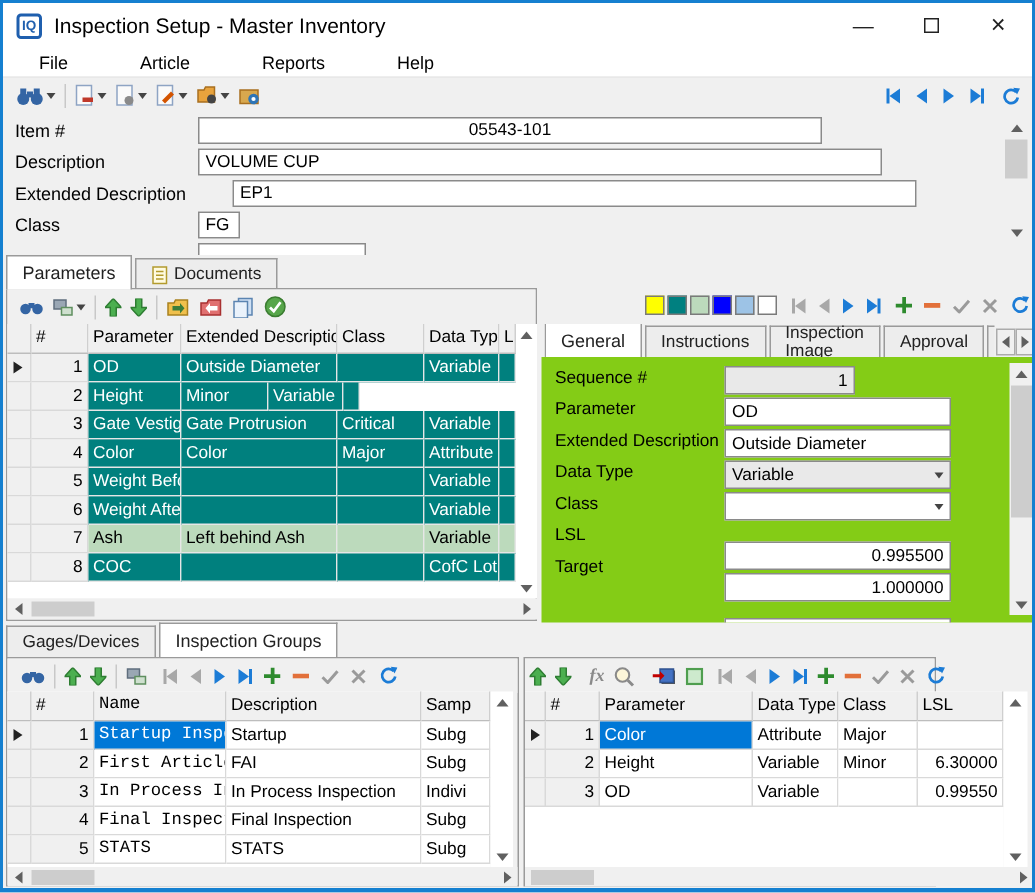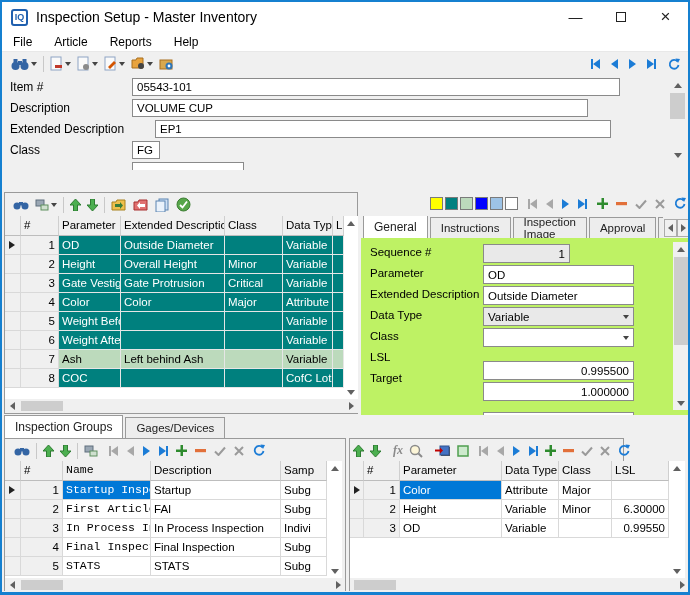--- a/index.html
+++ b/index.html
@@ -11,21 +11,21 @@
   }
   
   .titlebar { position:absolute; left:0; top:0; width:100%; height:30px; background:#fff; display:flex; align-items:center; }
   .app-logo { width:17px; height:17px; margin-left:9px; border:2px solid #1f5fae; border-radius:3px; color:#1f5fae; font-weight:bold; font-size:9px; display:flex; align-items:center; justify-content:center; background:#fff; }
   .title-text { margin-left:8px; font-size:14px; }
   .win-controls { position:absolute; right:0; top:0; height:30px; display:flex; }
   .win-btn { width:45px; height:30px; display:flex; align-items:center; justify-content:center; font-size:14px; color:#222; }
   .max-glyph { width:10px; height:10px; border:1.2px solid #222; display:inline-block; }
   
   .menubar { position:absolute; left:0; top:30px; width:100%; height:19px; background:#fff; display:flex; align-items:center; }
-  .menu-item { padding:0 11px; font-size:12px; }
+  .menu-item { padding:0 24px; font-size:12px; }
   
   .toolbar { position:absolute; left:0; top:49px; width:100%; height:24px; background:#f0f0f0; display:flex; align-items:center; border-top:1px solid #e8e8e8; }
   .tbtn { height:20px; display:flex; align-items:center; gap:2px; padding:0 3px; }
   .sep { width:1px; height:16px; background:#c8c8c8; margin:0 3px; }
   .tr { width:0; height:0; display:inline-block; }
   .tr.r  { border:5px solid transparent; border-left:7px solid var(--c,#1c7cd6); border-right:0; }
   .tr.l  { border:5px solid transparent; border-right:7px solid var(--c,#1c7cd6); border-left:0; }
   .tr.d  { border:3px solid transparent; border-top:4px solid var(--c,#444); border-bottom:0; }
   .bar   { width:2px; height:10px; background:var(--c,#1c7cd6); display:inline-block; }
   .blue { --c:#1c7cd6; } .grayed { --c:#a8a8a8; } .dk { --c:#444; }
@@ -69,21 +69,21 @@
   .row-green .cell:not(.numc):not(.marker) { background:#BCDABC; color:#000; border-color:#e6e6e6; }
   .cell.cell-sel { background:#0078D7 !important; color:#fff !important; }
   .cell.ralign { text-align:right; }
   
   .ga-marker{width:16px;} .ga-num{width:38px;} .ga-param{width:62px;} .ga-ext{width:104px;} .ga-cls{width:58px;} .ga-dtype{width:50px;} .ga-l{width:11px;}
   
   .gb-marker{width:16px;} .gb-num{width:42px;} .gb-name{width:88px;font-family:Liberation Mono, monospace;} .gb-desc{width:130px;} .gb-samp{width:46px;}
   
   .gc-marker{width:14px;} .gc-num{width:36px;} .gc-param{width:102px;} .gc-dtype{width:57px;} .gc-cls{width:53px;} .gc-lsl{width:57px;}
   
-  .dfields { position:absolute; left:0; top:46px; width:100%; height:177px; overflow:hidden; background:#bef264; }
+  .dfields { position:absolute; left:0; top:46px; width:100%; height:177px; overflow:hidden; background:#84cc16; }
   .frow { position:absolute; left:0; width:100%; height:20px; }
   .flabel { position:absolute; left:9px; top:2px; font-size:11.5px; }
   .tbox { position:absolute; left:122px; width:151px; height:19px; border:1px solid #8a8a8a; background:#fff; font-size:11.5px; padding:0 4px; font-family:"Liberation Sans",sans-serif; color:#000; }
   .tbox.ro { background:#e9e9e9; text-align:right; width:87px; }
   .tbox.num { text-align:right;margin-top:12px; }
   .combo { display:flex; align-items:center; justify-content:space-between; }
   .combo.gray { background:#e9e9e9; }
   .combo .cv { overflow:hidden; white-space:nowrap; }
   
   .swatch { width:13px; height:13px; border:1px solid #7a7a7a; display:inline-block; margin-right:2px; }
@@ -184,39 +184,53 @@
         <svg width="13" height="13">
             <path d="M10.5 3.5 A4.4 4.4 0 1 0 11.5 7" fill="none" stroke="#1c7cd6" stroke-width="1.8"></path>
             <polygon points="8.5,0.5 13,1 11,5" fill="#1c7cd6"></polygon>
           </svg>
       </span>
     </div>
   </div>
 
   <div class="hform">
     <span class="hlabel" style="top:4px">Item #</span>
-    <input class="hbox" style="top: 3px; width: 488px;" value="05543-101">
+    <input class="hbox" style="top: 3px; width: 416px; text-align: center;" value="05543-101">
     <span class="hlabel" style="top:25px">Description</span>
     <input class="hbox" style="top: 24px; width: 456px;" value="VOLUME CUP">
     <span class="hlabel" style="top:46px">Extended Description</span>
     <input class="hbox" style="top: 45px; width: 456px; margin-left: 23px;" value="EP1">
     <span class="hlabel" style="top:67px">Class</span>
     <input class="hbox" style="top: 66px; width: 28px;" value="FG">
     <div class="hbox" style="top:87px; width:112px; height:14px;"></div>
     <div class="vscroll" style="left:667px; top:3px; width:17px; height:84px;">
       <span class="arr" style="top:0">
           <span class="sa u"></span>
         </span>
       <span class="arr" style="bottom:0">
           <span class="sa dn"></span>
         </span>
       <span class="thumb" style="top:15px; height:26px;"></span>
     </div>
   </div>
 
+  <div class="tabstrip" style="left:2px; top:168px; height:23px;">
+    <div class="tab active">
+        <span>Parameters</span>
+      </div>
+    <div class="tab">
+      <svg width="11" height="13">
+          <rect x="1" y="1" width="9" height="11" fill="#fffbe0" stroke="#b39b2e"></rect>
+          <line x1="3" y1="4" x2="8" y2="4" stroke="#b39b2e"></line>
+          <line x1="3" y1="6.5" x2="8" y2="6.5" stroke="#b39b2e"></line>
+          <line x1="3" y1="9" x2="8" y2="9" stroke="#b39b2e"></line>
+        </svg>
+      <span>Documents</span>
+    </div>
+  </div>
 
   <div class="panel" style="left:2px; top:190px; width:354px; height:222px;">
     <div class="ptoolbar">
       <span style="width:5px"></span>
       <span class="tbtn">
           <svg width="16" height="13">
             <circle cx="4" cy="8" r="3.5" fill="#3465a4"></circle>
             <circle cx="12" cy="8" r="3.5" fill="#3465a4"></circle>
             <rect x="6" y="4" width="4" height="3.5" fill="#3465a4"></rect>
           </svg>
@@ -285,21 +299,20 @@
             <div class="cell ga-ext">Outside Diameter</div>
             <div class="cell ga-cls"></div>
             <div class="cell ga-dtype">Variable</div>
             <div class="cell ga-l"></div>
           </div>
 
           <div class="grow row-teal">
             <div class="cell marker ga-marker"></div>
             <div class="cell numc ga-num">2</div>
             <div class="cell ga-param">Height</div>
-            <div class="cell ga-ext">Overall Height</div>
             <div class="cell ga-cls">Minor</div>
             <div class="cell ga-dtype">Variable</div>
             <div class="cell ga-l"></div>
           </div>
 
           <div class="grow row-teal">
             <div class="cell marker ga-marker"></div>
             <div class="cell numc ga-num">3</div>
             <div class="cell ga-param">Gate Vestige</div>
             <div class="cell ga-ext">Gate Protrusion</div>
@@ -502,25 +515,25 @@
           </span>
         <span class="arr" style="bottom:0">
             <span class="sa dn"></span>
           </span>
         <span class="thumb" style="top:15px; height:88px;"></span>
       </div>
     </div>
   </div>
 
   <div class="tabstrip" style="left:2px; top:414px; height:22px;">
+    <div class="tab">
+        <span>Gages/Devices</span>
+      </div>
     <div class="tab active">
         <span>Inspection Groups</span>
-      </div>
-    <div class="tab">
-        <span>Gages/Devices</span>
       </div>
   </div>
 
   <div class="panel" style="left:2px; top:436px; width:342px; height:153px;">
     <div class="ptoolbar">
       <span style="width:6px"></span>
       <span class="tbtn">
           <svg width="16" height="13">
             <circle cx="4" cy="8" r="3.5" fill="#3465a4"></circle>
             <circle cx="12" cy="8" r="3.5" fill="#3465a4"></circle>

